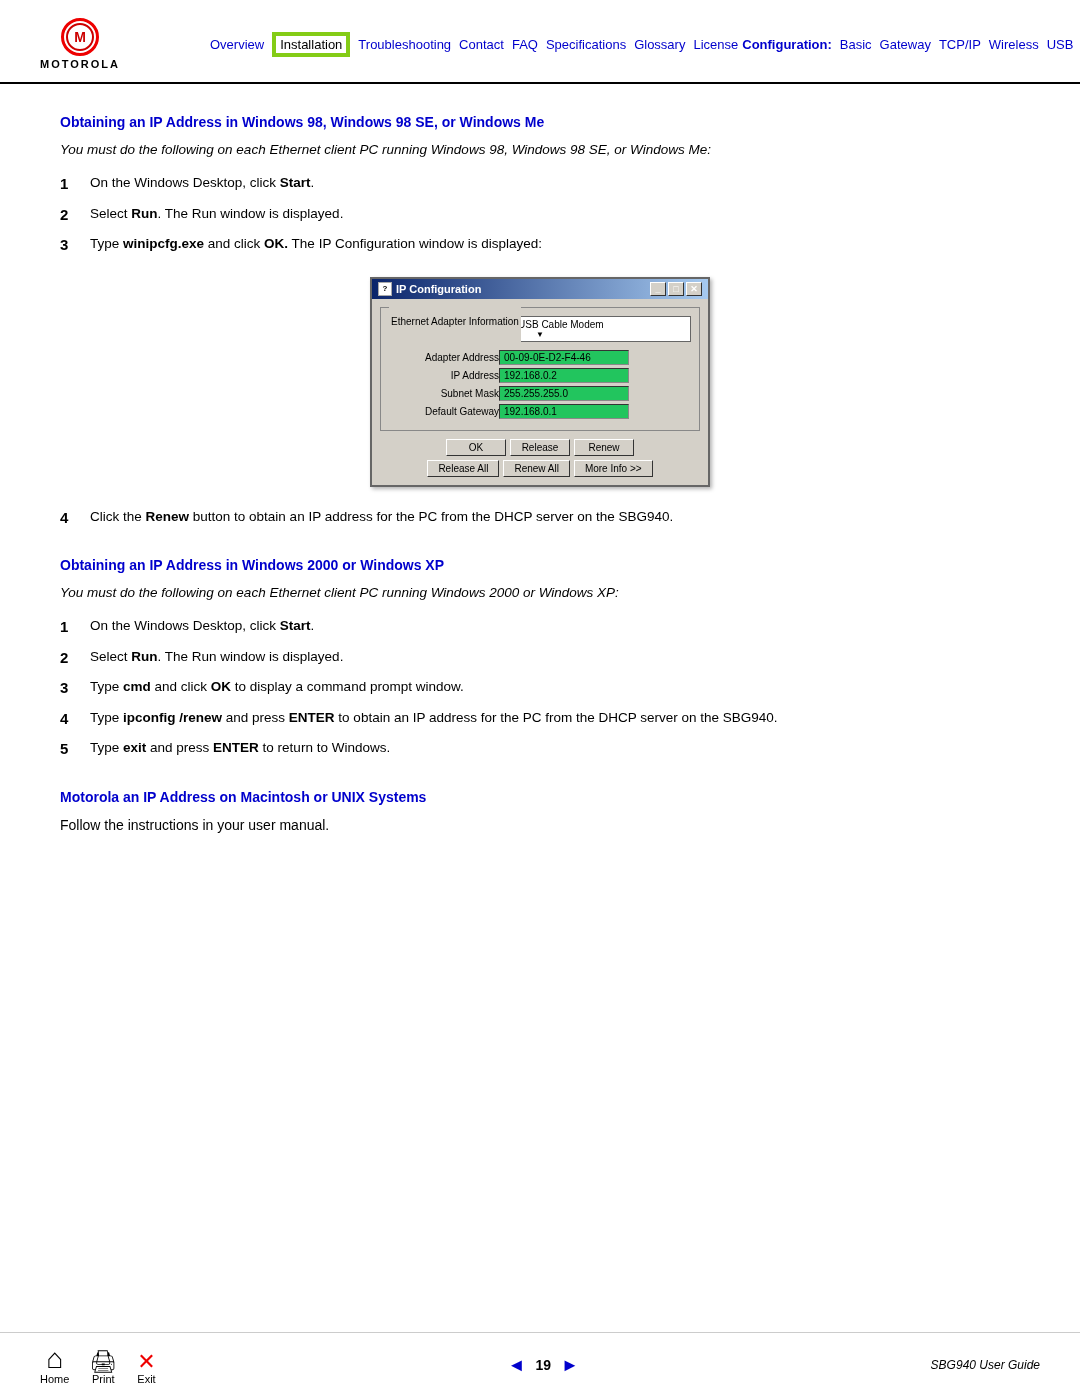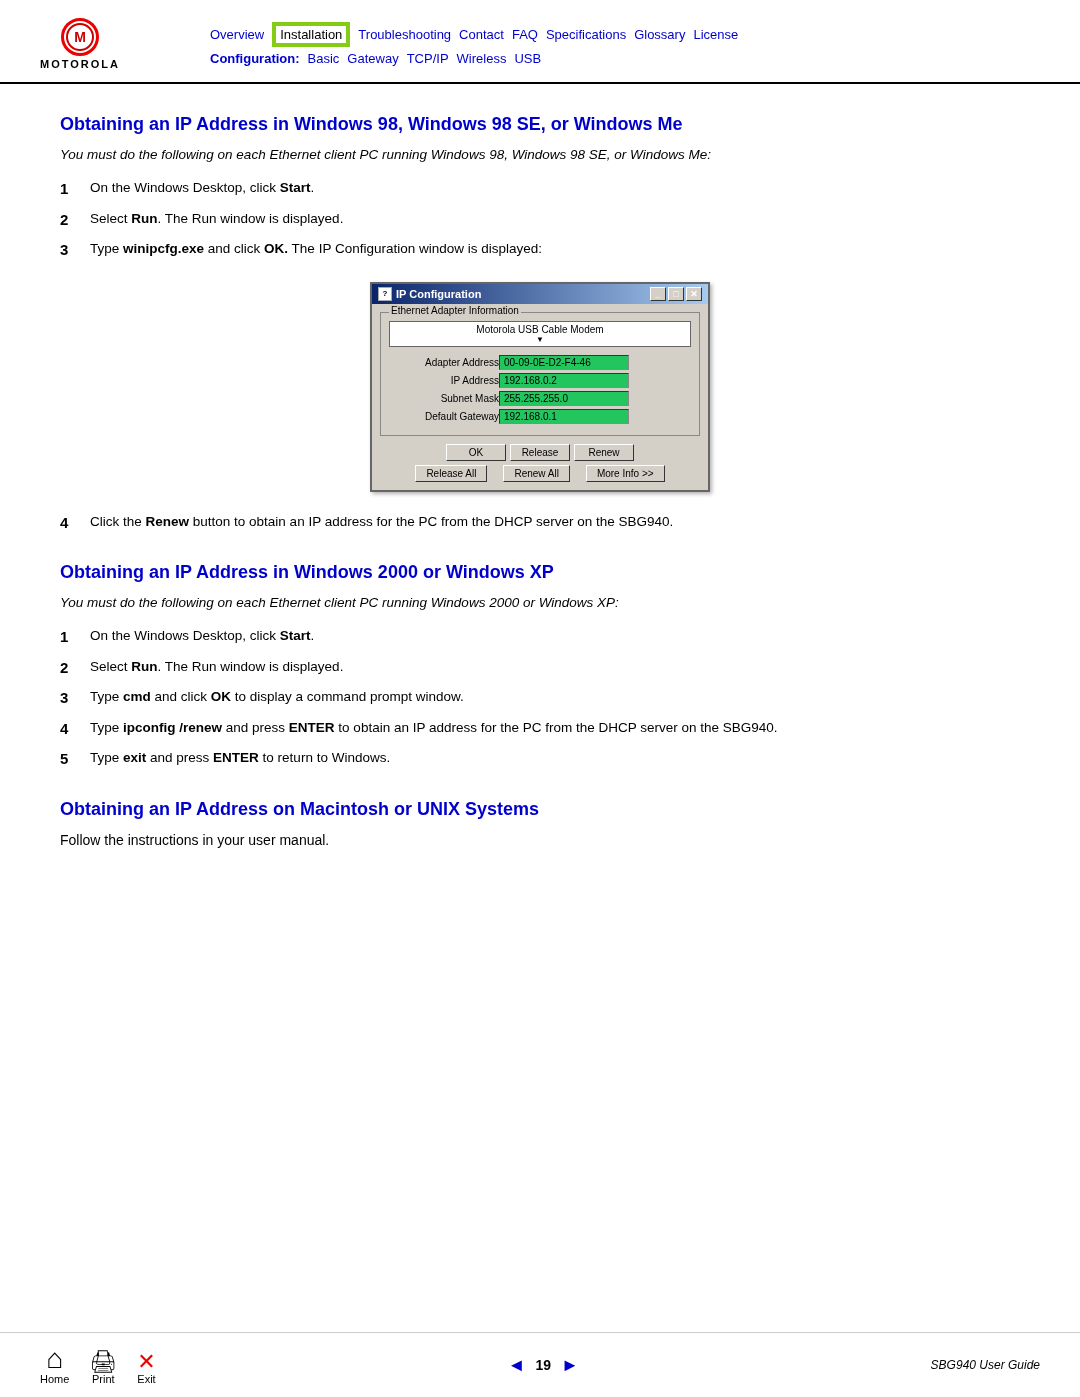--- a/index.html
+++ b/index.html
@@ -46,21 +46,21 @@
       margin-bottom: 2px;
     }
     .motorola-text {
       font-weight: bold;
       font-size: 11px;
       letter-spacing: 2px;
       color: #000;
     }
     .nav-area {
       display: flex;
-      flex-direction: column;
+      flex-direction: row;
       gap: 4px;
     }
     .nav-row {
       display: flex;
       align-items: center;
       gap: 8px;
       font-size: 13px;
     }
     .nav-link {
       color: #00c;
@@ -84,21 +84,21 @@
     }
 
     .page-title {
       font-size: 26px;
       color: #00c;
       font-weight: bold;
       margin-bottom: 24px;
     }
 
     .section-title {
-      font-size: 18px;
+      font-size: 14px;
       color: #00c;
       font-weight: bold;
       margin-bottom: 12px;
     }
 
     .italic-note {
       font-style: italic;
       margin-bottom: 16px;
       font-size: 13.5px;
     }
@@ -189,21 +189,21 @@
       margin-bottom: 8px;
       padding: 4px 8px 8px 8px;
       background: #d4d0c8;
       position: relative;
     }
     .group-label {
       position: absolute;
       top: -8px;
       left: 8px;
       background: #d4d0c8;
-      padding: 0 2px;
+      padding: 16px 2px;
       font-size: 10px;
     }
     .adapter-dropdown {
       width: 100%;
       margin-top: 4px;
       background: #fff;
       border: 1px solid #666;
       padding: 2px 4px;
       font-size: 10px;
       display: flex;
@@ -236,21 +236,21 @@
       min-width: 130px;
     }
     .win-buttons {
       display: flex;
       gap: 4px;
       justify-content: center;
       margin-bottom: 4px;
     }
     .win-buttons-row2 {
       display: flex;
-      gap: 16px;
+      gap: 4px;
       justify-content: center;
     }
     .win-action-btn {
       background: #d4d0c8;
       border-top: 1px solid #fff;
       border-left: 1px solid #fff;
       border-right: 1px solid #333;
       border-bottom: 1px solid #333;
       padding: 2px 10px;
       font-size: 10px;
@@ -464,21 +464,21 @@
         <span class="step-text">Type <strong>ipconfig /renew</strong> and press <strong>ENTER</strong> to obtain an IP address for the PC from the DHCP server on the SBG940.</span>
       </li>
       <li class="step-item">
         <span class="step-number">5</span>
         <span class="step-text">Type <strong>exit</strong> and press <strong>ENTER</strong> to return to Windows.</span>
       </li>
     </ul>
   </div>
 
   <div class="section-gap">
-    <h2 class="section-title">Obtaining an IP Address on Macintosh or UNIX Systems</h2>
+    <h2 class="section-title">Motorola an IP Address on Macintosh or UNIX Systems</h2>
     <p>Follow the instructions in your user manual.</p>
   </div>
 
 </div>
 
 <div class="footer">
   <div class="footer-icons">
     <div class="footer-icon-item">
       <span class="icon-home">⌂</span>
       <span>Home</span>

